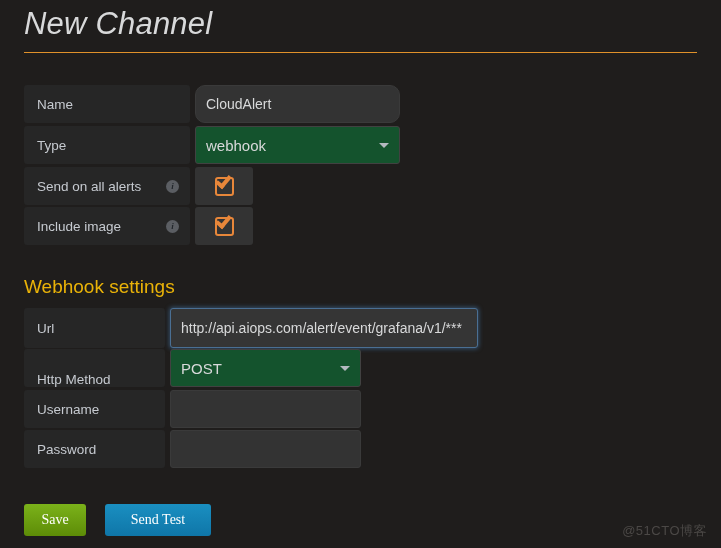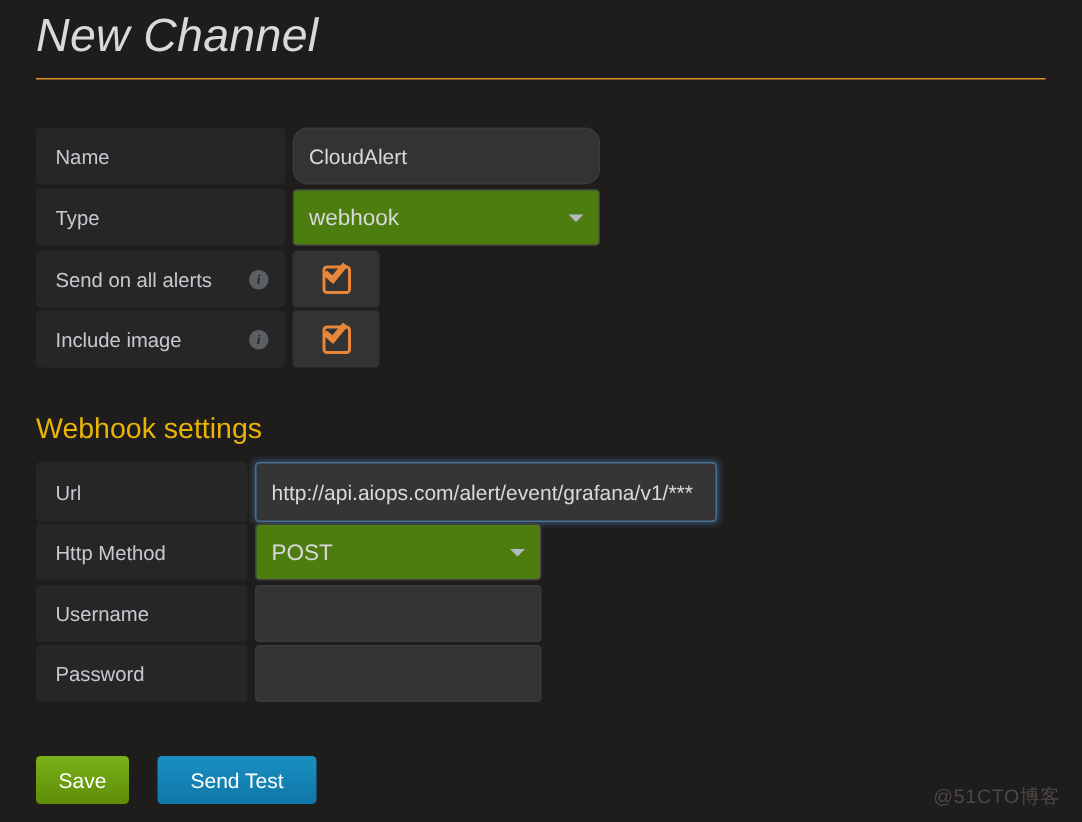--- a/index.html
+++ b/index.html
@@ -77,21 +77,21 @@
     padding: 0 10px;
     margin-left: 5px;
   }
   .field.focused {
     border: 1px solid #4a6f93;
     box-shadow: 0 0 4px 1px rgba(70,120,170,0.55);
     background: #353535;
   }
   .field.select {
     position: relative;
-    background: #4d7c0f;
+    background: #14532d;
     border-color: #414141;
     font-size: 15px;
   }
   .caret {
     position: absolute;
     right: 10px; top: 50%;
     margin-top: -2px;
     width: 0; height: 0;
     border-left: 5px solid transparent;
     border-right: 5px solid transparent;
@@ -136,21 +136,21 @@
   
   .btn {
     position: absolute;
     display: inline-flex;
     align-items: center;
     justify-content: center;
     border: none;
     border-radius: 3px;
     color: #ffffff;
     font-size: 14px;
-    font-family: Liberation Sans, sans-serif;
+    font-family: Liberation Serif, serif;
     cursor: pointer;
     height: 32px;
     padding: 0 14px;
   }
   .btn-save {
     left: 24px; top: 504px;
     width: 62px;
     background: linear-gradient(180deg, #7bb21a 0%, #5d8c07 100%);
   }
   .btn-test {
@@ -227,21 +227,21 @@
   <div class="form-row" style="left:24px; top:308px; height:40px;">
     <div class="row-label" style="width:141px;">
       <span class="lbl-text">Url</span>
     </div>
     <div class="field focused" style="width:308px;">
       <span>http://api.aiops.com/alert/event/grafana/v1/***</span>
     </div>
   </div>
 
   <div class="form-row" style="left:24px; top:349px; height:38px;">
-    <div class="row-label" style="width:141px;">
+    <div class="row-label" style="width:141px;align-items:flex-end;">
       <span class="lbl-text">Http Method</span>
     </div>
     <div class="field select" style="width:191px;text-align:right;">
       <span>POST</span>
       <span class="caret"></span>
     </div>
   </div>
 
   <div class="form-row" style="left:24px; top:390px; height:38px;">
     <div class="row-label" style="width:141px;">

